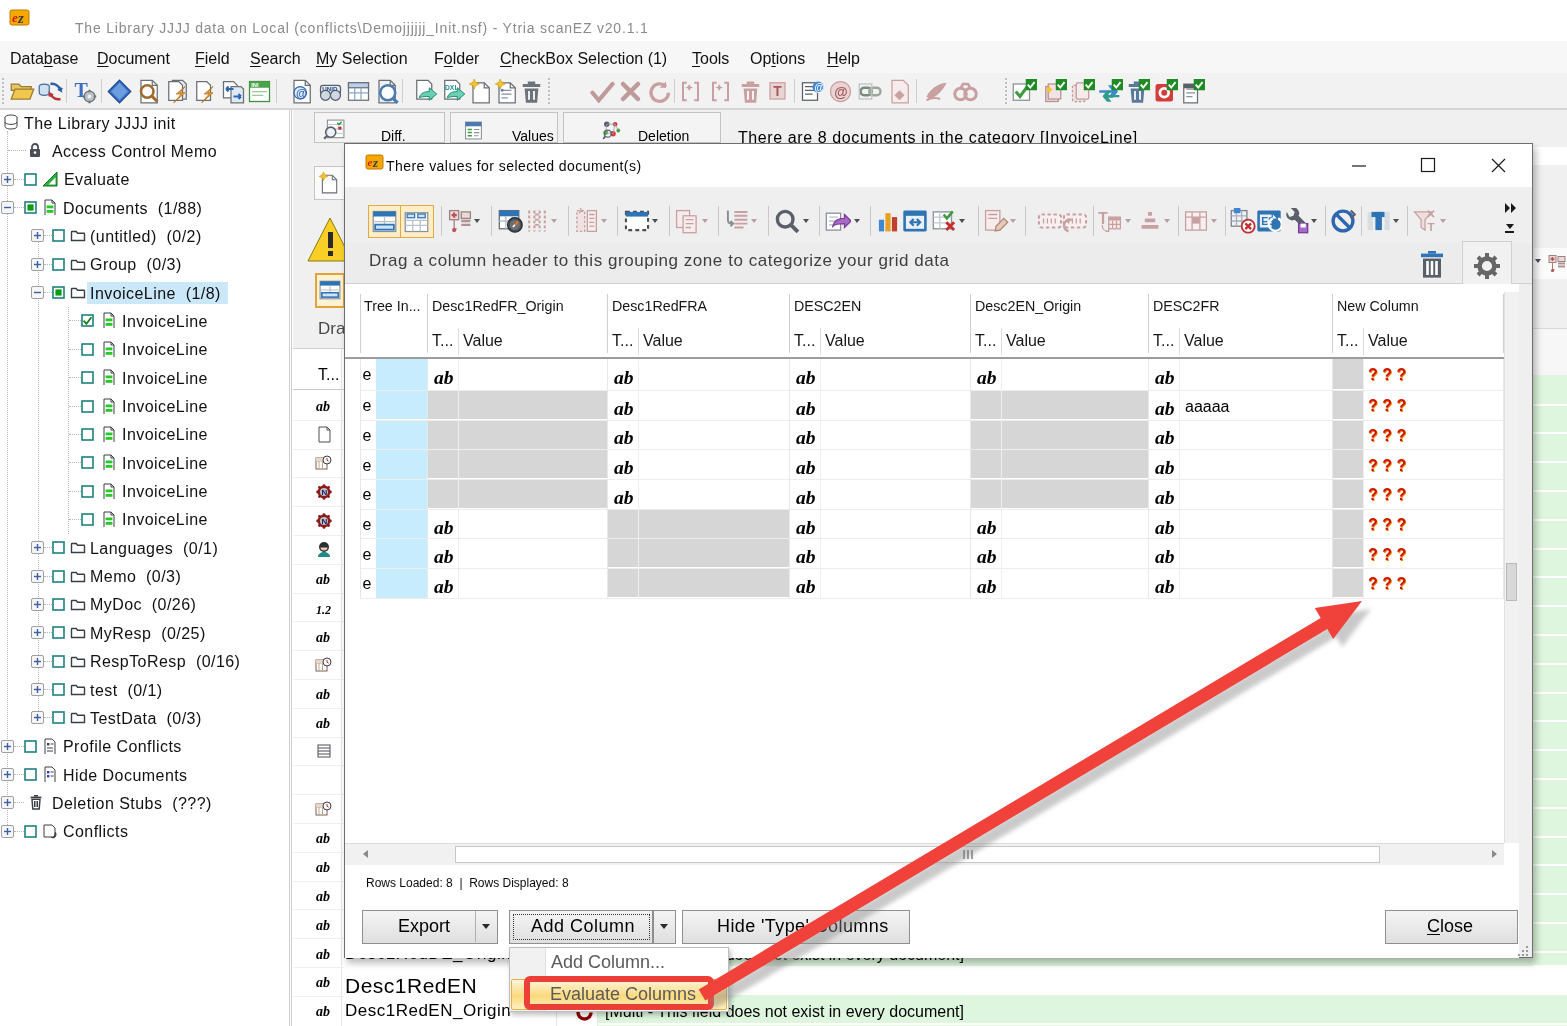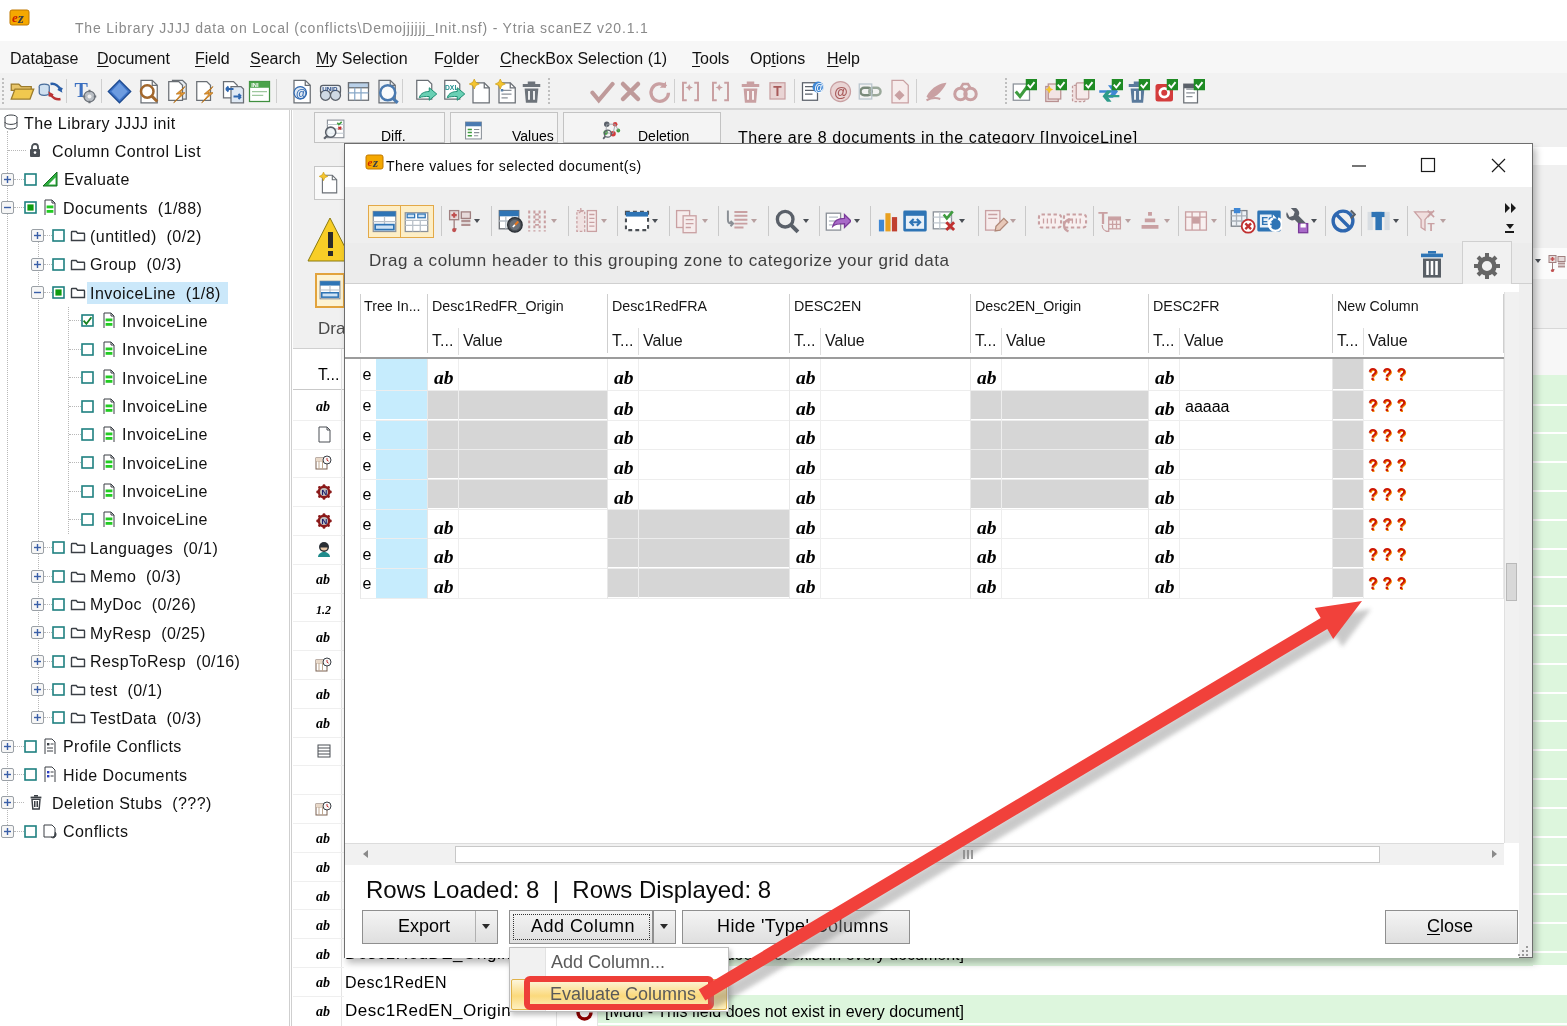--- a/index.html
+++ b/index.html
@@ -274,21 +274,21 @@
     <ellipse cx="8" cy="3.4" rx="6" ry="2.4" fill="#fff" stroke="#3a3f45"></ellipse>
     <path d="M2 3.4v9.2c0 1.3 2.7 2.4 6 2.4s6-1.1 6-2.4V3.4" fill="#fff" stroke="#3a3f45"></path>
     <path d="M2 8c0 1.3 2.7 2.4 6 2.4S14 9.3 14 8" fill="none" stroke="#3a3f45"></path>
   </svg>
 <div class="t" style="left:24px;top:113.5px;font-size:16px;color:#111;letter-spacing:.45px">The Library JJJJ init</div>
 <svg class="ic" style="left:27px;top:142.35px;" width="16" height="16" viewBox="0 0 16 16">
     <rect x="3" y="7" width="10" height="8" rx="1" fill="#4a4f55"></rect>
     <path d="M5 7V5a3 3 0 0 1 6 0v2" fill="none" stroke="#4a4f55" stroke-width="1.8"></path>
     <circle cx="8" cy="10.6" r="1.3" fill="#fff"></circle>
   </svg>
-<div class="t" style="left:52px;top:141.85px;font-size:16px;color:#111;letter-spacing:.45px">Column Control List</div>
+<div class="t" style="left:52px;top:141.85px;font-size:16px;color:#111;letter-spacing:.45px">Access Control Memo</div>
 <svg class="ic" style="left:1px;top:172.7px;" width="13" height="13" viewBox="0 0 13 13">
     <rect x="0.5" y="0.5" width="12" height="12" rx="1.5" fill="#f6f6f6" stroke="#9aa0a6"></rect>
     <path d="M3 6.5h7" stroke="#3a5fa8" stroke-width="1.4"></path>
     <path d="M6.5 3v7" stroke="#3a5fa8" stroke-width="1.4"></path>
   </svg>
 <svg class="ic" style="left:24px;top:172.7px;" width="13" height="13" viewBox="0 0 13 13">
     <rect x="1" y="1" width="11" height="11" fill="#fff" stroke="#1f8080" stroke-width="1.6"></rect>
   </svg>
 <svg class="ic" style="left:42px;top:170.7px;" width="16" height="16" viewBox="0 0 16 16">
     <path d="M1 15 15 1v14z" fill="#2fae3f" stroke="#156f20"></path>
@@ -718,21 +718,21 @@
 <div class="" style="left:293px;top:880.6px;width:51px;height:1px;background:#efefef"></div>
 <div class="t" style="left:316px;top:914.8px"><span class="ab" style="font-size:14px">ab</span></div>
 <div class="" style="left:293px;top:909.4px;width:51px;height:1px;background:#efefef"></div>
 <div class="t" style="left:316px;top:943.6px"><span class="ab" style="font-size:14px">ab</span></div>
 <div class="" style="left:293px;top:938.2px;width:51px;height:1px;background:#efefef"></div>
 <div class="t" style="left:316px;top:972.4px"><span class="ab" style="font-size:14px">ab</span></div>
 <div class="" style="left:293px;top:967.0px;width:51px;height:1px;background:#efefef"></div>
 <div class="t" style="left:316px;top:1001.2px"><span class="ab" style="font-size:14px">ab</span></div>
 <div class="" style="left:293px;top:995.8000000000001px;width:51px;height:1px;background:#efefef"></div>
 <div class="t" style="left:345px;top:944px;font-size:17px;letter-spacing:.5px">Desc1RedDE_Origin</div>
-<div class="t" style="left:345px;top:972.5px;font-size:16px;letter-spacing:.5px">Desc1RedEN</div>
+<div class="t" style="left:345px;top:972.5px;font-size:21px;letter-spacing:.5px">Desc1RedEN</div>
 <div class="t" style="left:345px;top:1001px;font-size:17px;letter-spacing:.5px">Desc1RedEN_Origin</div>
 <div class="" style="left:598px;top:939px;width:969px;height:26.5px;background:#ddf6dd"></div>
 <div class="t" style="left:605px;top:944.5px;font-size:16px">[Multi - This field does not exist in every document]</div>
 <div class="" style="left:598px;top:995.4px;width:969px;height:27.5px;background:#ddf6dd"></div>
 <div class="" style="left:598px;top:1024.6px;width:969px;height:1.4px;background:#ddf6dd"></div>
 <svg class="ic" style="left:576px;top:1004px;" width="17" height="17" viewBox="0 0 17 17">
     <path d="M8.5 2 A6.5 6.5 0 1 0 15 8.5" fill="none" stroke="#8b0000" stroke-width="3.4"></path>
     <path d="M13.5 2.2 15.6 6.8 10.6 6.4z" fill="#8b0000"></path>
   </svg>
 <div class="t" style="left:605px;top:1001.5px;font-size:16px">[Multi - This field does not exist in every document]</div>
@@ -1131,21 +1131,21 @@
 <div class="" style="left:1363px;top:359px;width:1px;height:240px;background:#eeeeee"></div>
 <div class="" style="left:1504px;top:292px;width:15px;height:551px;background:#f1f1f1;border-left:1px solid #e0e0e0"></div>
 <div class="" style="left:1506px;top:563px;width:11px;height:38px;background:#d8d8d8;border:1px solid #b9b9b9"></div>
 <div class="" style="left:345px;top:843px;width:1159px;height:22px;background:#f1f1f1;border-top:1px solid #dcdcdc"></div>
 <div style="left:363px;top:850px;width:0;height:0;border-top:4.5px solid transparent;border-bottom:4.5px solid transparent;border-right:5px solid #8a8a8a"></div>
 <div style="left:1492px;top:850px;width:0;height:0;border-top:4.5px solid transparent;border-bottom:4.5px solid transparent;border-left:5px solid #8a8a8a"></div>
 <div class="" style="left:455px;top:846px;width:925px;height:17px;background:#ffffff;border:1px solid #c8c8c8"></div>
 <div class="" style="left:963px;top:850px;width:1.5px;height:9px;background:#9a9a9a"></div>
 <div class="" style="left:967px;top:850px;width:1.5px;height:9px;background:#9a9a9a"></div>
 <div class="" style="left:971px;top:850px;width:1.5px;height:9px;background:#9a9a9a"></div>
-<div class="t" style="left:366px;top:876px;font-size:24px;color:#0a0a0a">Rows Loaded: 8&nbsp;&nbsp;|&nbsp;&nbsp;Rows Displayed: 8</div>
+<div class="t" style="left:366px;top:876px;font-size:12px;color:#0a0a0a">Rows Loaded: 8&nbsp;&nbsp;|&nbsp;&nbsp;Rows Displayed: 8</div>
 <div class="" style="left:362px;top:910px;width:136px;height:33.5px;background:linear-gradient(#f4f4f4,#dfdfdf);border:1px solid #8f8f8f;"></div>
 <div class="t" style="left:398px;top:916px;font-size:18px">Export</div>
 <div class="" style="left:475px;top:911px;width:1px;height:31px;background:#b0b0b0"></div>
 <div style="left:482px;top:924px;width:0;height:0;border-left:4.5px solid transparent;border-right:4.5px solid transparent;border-top:5px solid #2a2a2a"></div>
 <div class="" style="left:509px;top:910px;width:144px;height:33.5px;background:linear-gradient(#f4f4f4,#dfdfdf);border:1px solid #8f8f8f;"></div>
 <div class="" style="left:512.5px;top:913.5px;width:137px;height:26.5px;border:1px dotted #333"></div>
 <div class="t" style="left:531px;top:916px;font-size:18px;letter-spacing:.5px">Add Column</div>
 <div class="" style="left:653px;top:910px;width:23px;height:33.5px;background:linear-gradient(#f4f4f4,#dfdfdf);border:1px solid #8f8f8f;"></div>
 <div style="left:660px;top:924px;width:0;height:0;border-left:4.5px solid transparent;border-right:4.5px solid transparent;border-top:5px solid #2a2a2a"></div>
 <div class="" style="left:682px;top:910px;width:228px;height:33.5px;background:linear-gradient(#f4f4f4,#dfdfdf);border:1px solid #8f8f8f;"></div>

